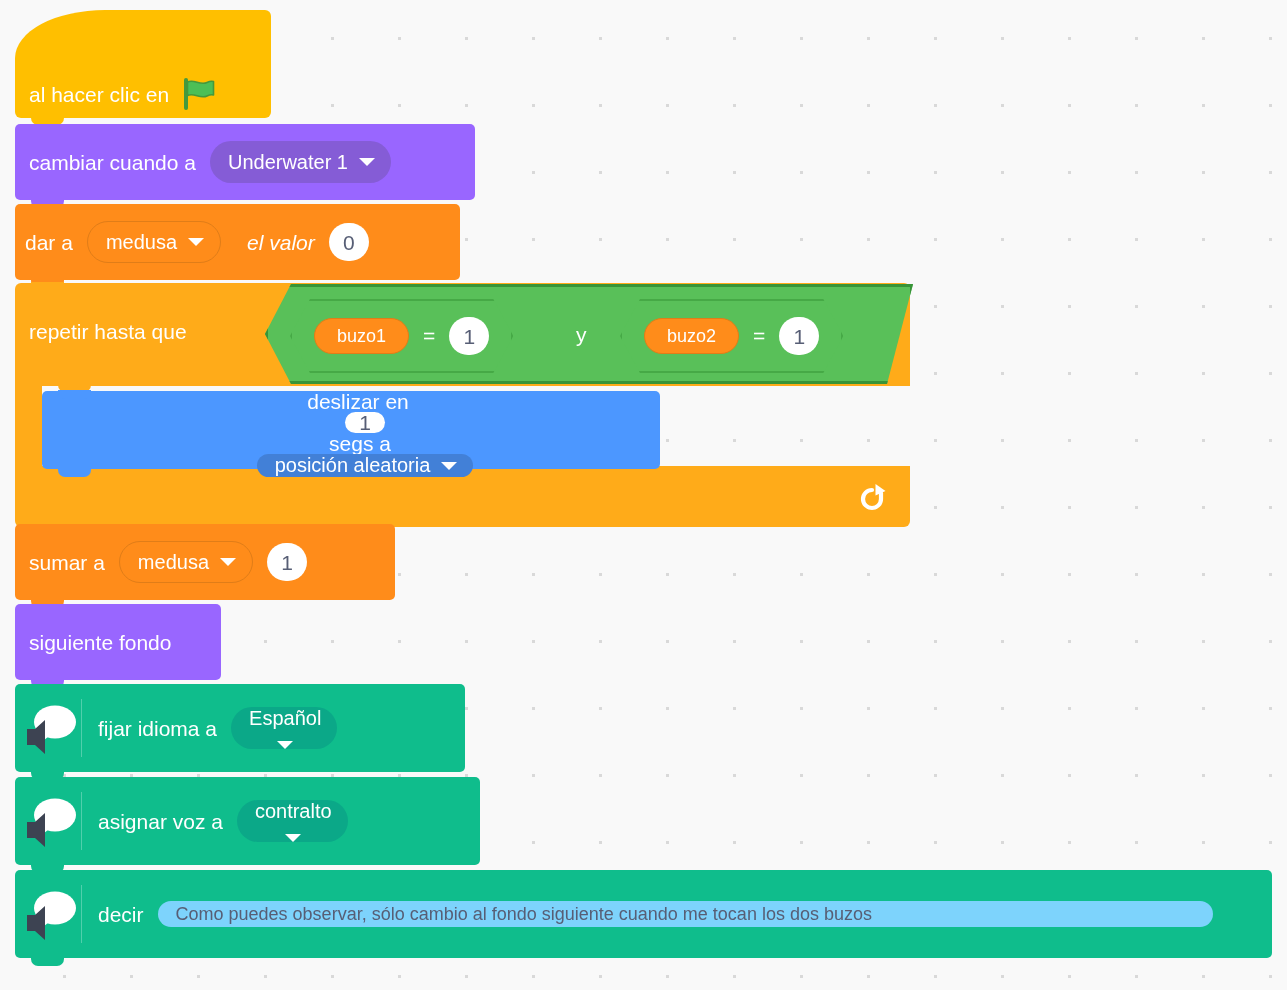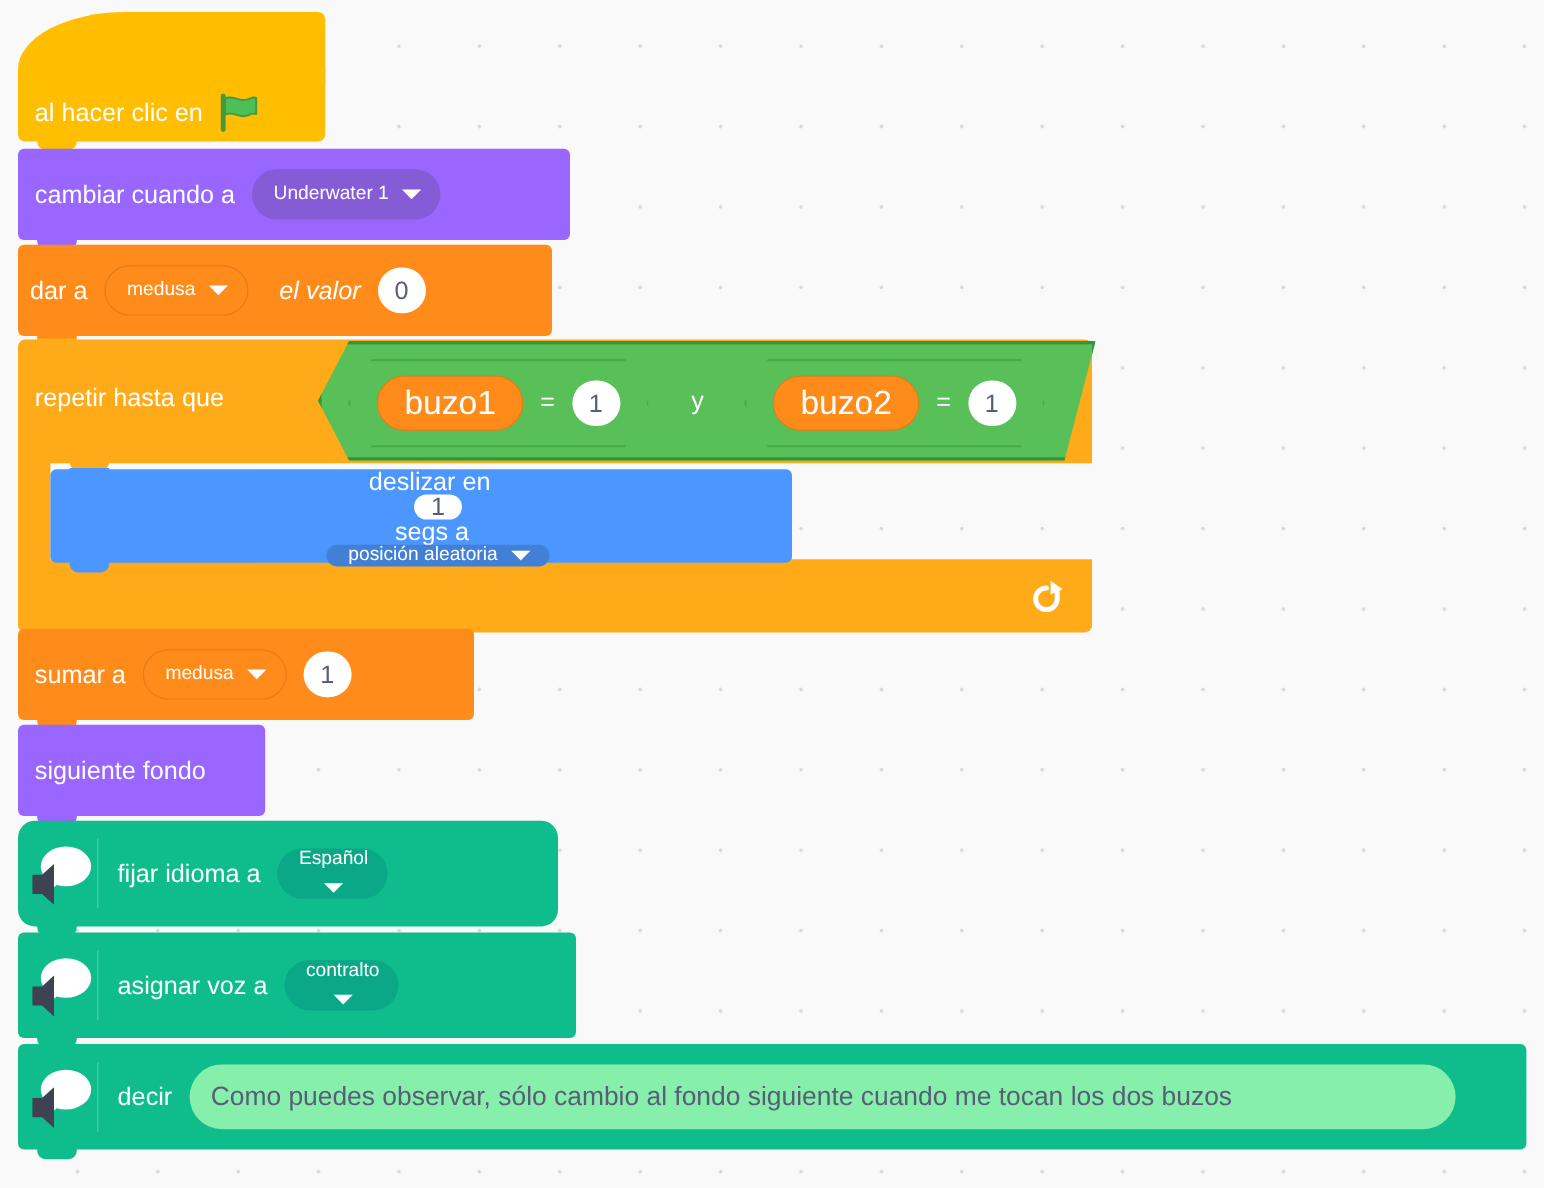--- a/index.html
+++ b/index.html
@@ -60,38 +60,38 @@
     line-height: 1;
   }
   .num-oval {
     background: #fff;
     color: #575e75;
     min-width: 40px;
     height: 38px;
     padding: 0 14px;
   }
   .text-input {
-    background: #86efac;
+    background: #7dd3fc;
     color: #575e75;
-    height: 54px;
+    height: 26px;
     padding: 0 18px;
     border-radius: 999px;
     display: inline-flex;
     align-items: center;
-    font-size: 22px;
+    font-size: 18px;
   }
   .dd {
     display: inline-flex;
     align-items: center;
     gap: 11px;
     border-radius: 999px;
     height: 42px;
     padding: 0 16px 0 18px;
     color: #fff;
-    font-size: 16px;
+    font-size: 20px;
   }
   .caret {
     width: 0; height: 0;
     border-left: 8px solid transparent;
     border-right: 8px solid transparent;
     border-top: 8px solid #fff;
     flex: none;
   }
   .c-looks  { background: #9966ff; }
   .c-vars   { background: #ff8c1a; }
@@ -180,21 +180,21 @@
     border: 2px solid #46a946;
     display: flex; align-items: center; gap: 14px;
     padding: 0 22px;
     clip-path: polygon(20px 0%, calc(100% - 20px) 0%, 100% 50%, calc(100% - 20px) 100%, 20px 100%, 0% 50%);
   }
   .var-oval {
     background: #ff8c1a;
     border: 1px solid #e07d18;
     border-radius: 999px;
     color: #fff;
-    font-size: 28px;
+    font-size: 18px;
     padding: 8px 22px;
     line-height: 1;
   }
   .op-eq { font-size: 21px; color: #fff; }
   .and-word { position: absolute; left: 308px; top: 36px; font-size: 21px; color: #fff; }
 
   
   .tts {
     position: absolute;
     background: #0fbd8c;
@@ -306,21 +306,21 @@
       <span>medusa</span>
       <span class="caret"></span>
     </span>
     <span class="oval num-oval" style="margin-left:14px;">1</span>
   </div>
 
   <div class="blk c-looks notch-top bump-bot" style="left:15px; top:604px; width:206px; height:76px; padding-left:14px;">
     <span class="lbl">siguiente fondo</span>
   </div>
 
-  <div class="tts notch-top bump-bot" style="left:15px; top:684px; width:450px; background:#0fbd8c;border-radius:14px;">
+  <div class="tts notch-top bump-bot" style="left:15px; top:684px; width:450px; background:#0fbd8c;">
     <span class="tts-icon">
       <svg viewBox="0 0 66 88" width="66" height="88">
         <ellipse cx="40" cy="38" rx="21" ry="16.5" fill="#ffffff"></ellipse>
         <path d="M30 48 L22 62 L34 52 Z" fill="#ffffff"></path>
         <path d="M12 45 L12 61 L20 61 L30 70 L30 36 L20 45 Z" fill="#3d4352"></path>
       </svg>
     </span>
     <span class="tts-sep"></span>
     <span class="tts-body">
       <span class="lbl">fijar idioma a</span>

